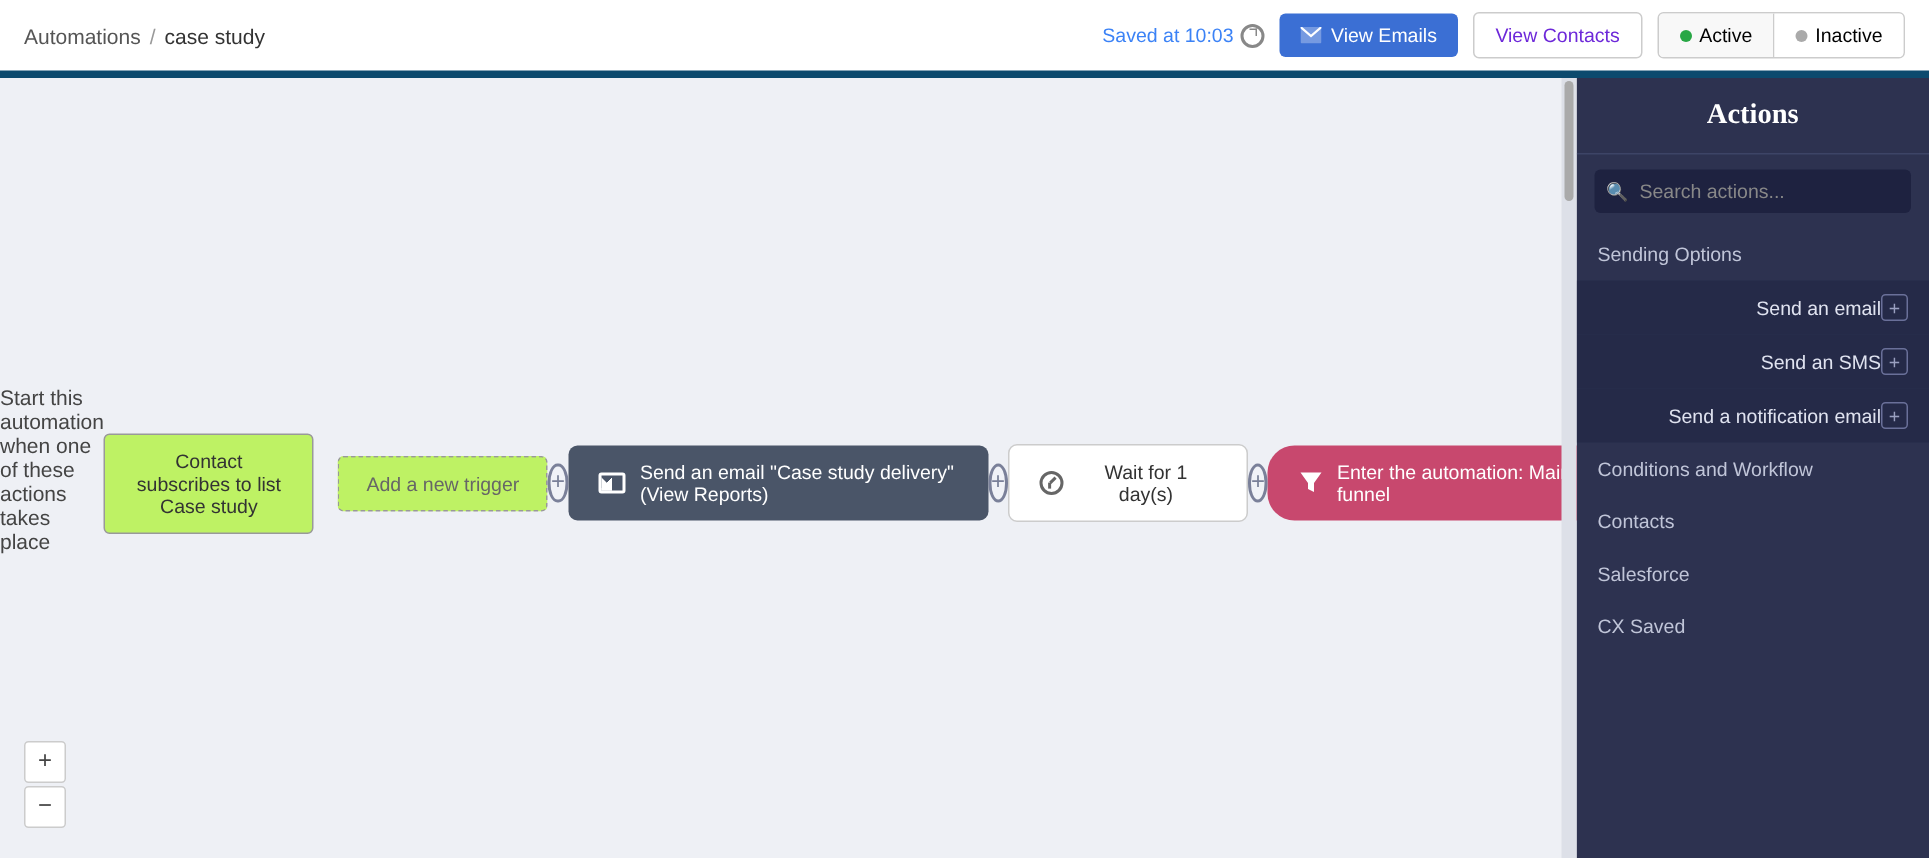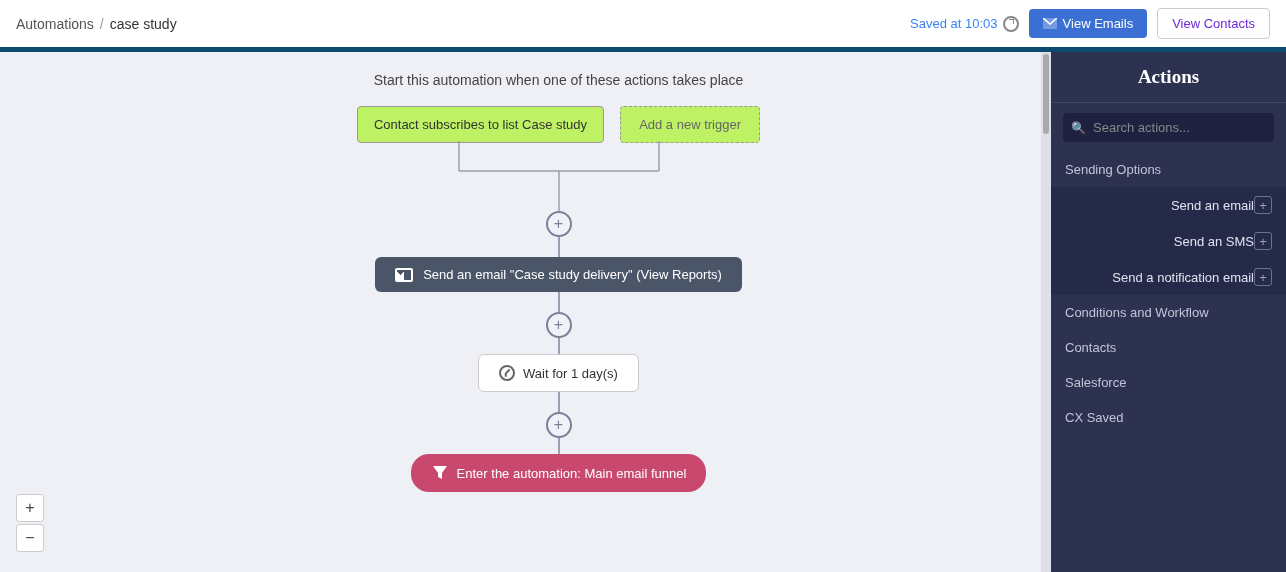--- a/index.html
+++ b/index.html
@@ -113,24 +113,23 @@
       flex: 1;
       background: #eef0f5;
       overflow: hidden;
       position: relative;
     }
     .canvas-inner {
       position: relative;
       width: 100%;
       height: 100%;
       display: flex;
-      flex-direction: column;
+      flex-direction: row;
       align-items: center;
       padding-top: 20px;
-      margin-left: 33px;
     }
     .canvas-title {
       font-size: 14px;
       color: #444;
       margin-bottom: 18px;
     }
 
     
     .trigger-row {
       display: flex;
@@ -397,20 +396,31 @@
     <button class="btn-view-emails">
       <svg width="14" height="11" viewBox="0 0 14 11">
           <rect x="0" y="0" width="14" height="11" rx="1" fill="white" fill-opacity="0.3"></rect>
           <polyline points="0,0 7,6 14,0" fill="none" stroke="white" stroke-width="1.5"></polyline>
         </svg>
       <span>View Emails</span>
     </button>
     <button class="btn-view-contacts">
       <span>View Contacts</span>
     </button>
+    <div class="status-buttons">
+      <button class="status-btn active">
+        <span class="status-dot green"></span>
+        <span>Active</span>
+      </button>
+      <div class="status-divider"></div>
+      <button class="status-btn">
+        <span class="status-dot gray"></span>
+        <span>Inactive</span>
+      </button>
+    </div>
   </div>
 </div>
 
 <div class="layout">
 
   <div class="canvas">
     <div class="canvas-inner">
       <div class="canvas-title">Start this automation when one of these actions takes place</div>
 
       <div class="trigger-row">

